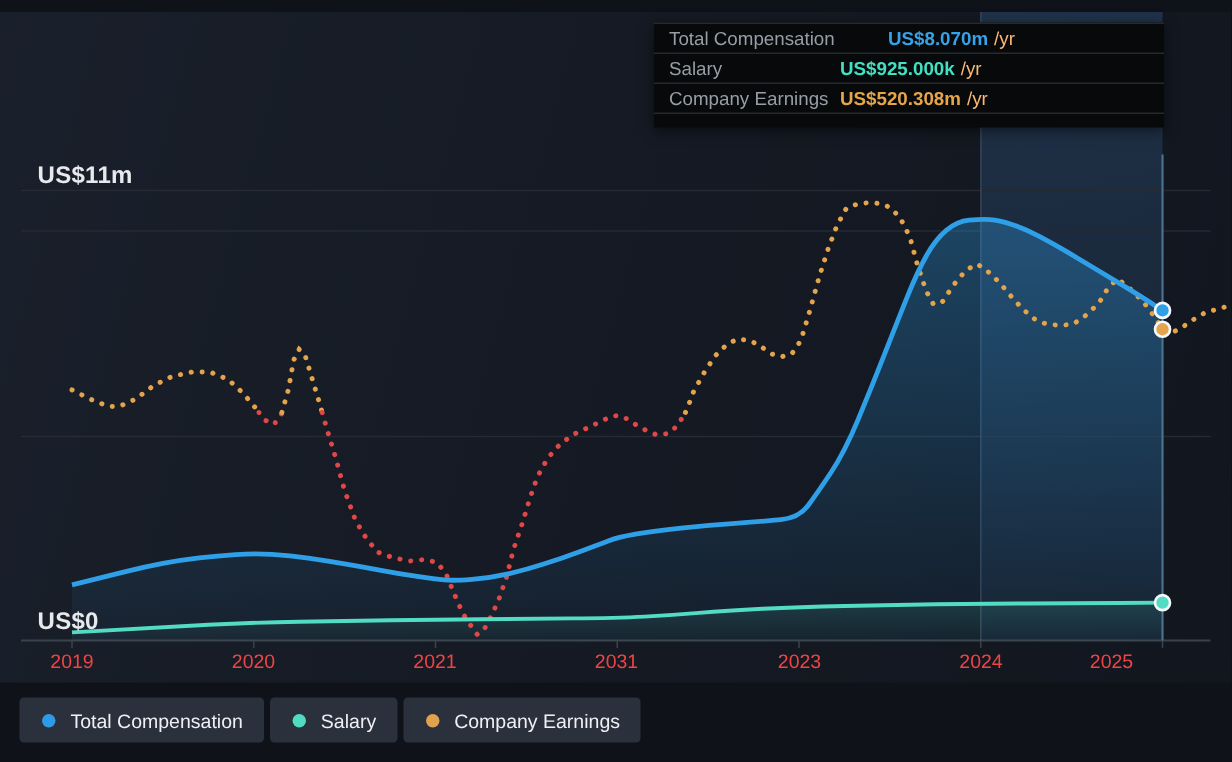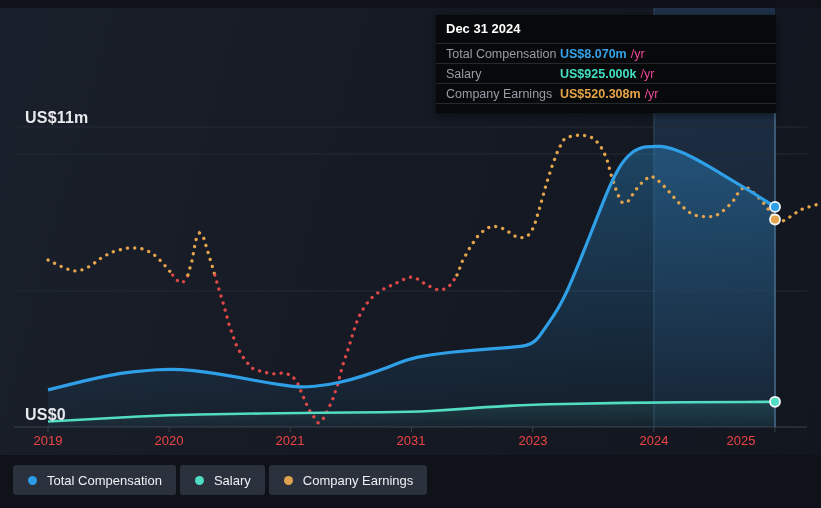--- a/index.html
+++ b/index.html
@@ -13,21 +13,21 @@
   
   #tooltip{position:absolute;left:436px;top:15px;width:340px;background:#07090b;color:#fff;
            box-shadow:0 2px 8px rgba(0,0,0,.5);}
   .tt-title{font-size:13px;font-weight:700;color:#ffffff;padding:6px 10px 7px 10px;}
   .tt-row{display:flex;align-items:center;height:19px;border-top:1px solid #26292e;
           font-size:12.5px;padding:0 10px;}
   .tt-row:after{content:"";}
   .tt-bottom{height:9px;border-top:1px solid #26292e;}
   .tt-label{color:#979ea6;width:114px;flex:0 0 114px;}
   .tt-value{font-weight:700;}
-  .tt-suffix{color:#ec4899;font-weight:400;margin-left:4px;text-align:center;}
+  .tt-suffix{color:#fdba74;font-weight:400;margin-left:4px;text-align:center;}
   
   #legend{position:absolute;left:13px;top:465px;display:flex;gap:4px;}
   .chip{display:flex;align-items:center;height:30px;background:#2a303c;border-radius:3px;
         padding:0 14px 0 15px;color:#eef0f3;font-size:13px;cursor:pointer;}
   .chip .dot{width:9px;height:9px;border-radius:50%;margin-right:10px;flex:0 0 9px;}
 </style>
 </head>
 <body>
 
 <div id="stage">
@@ -85,24 +85,23 @@
 
   <div class="x-label" style="left:48px">2019</div>
   <div class="x-label" style="left:169px">2020</div>
   <div class="x-label" style="left:290px">2021</div>
   <div class="x-label" style="left:411px">2031</div>
   <div class="x-label" style="left:533px">2023</div>
   <div class="x-label" style="left:654px">2024</div>
   <div class="x-label" style="left:741px">2025</div>
 
   <div id="tooltip">
-    <div class="tt-title">Dec 31 2024</div>
     <div class="tt-row">
       <span class="tt-label">Total Compensation</span>
-      <span class="tt-value" style="color: rgb(54, 162, 232);">US$8.070m</span>
+      <span class="tt-value" style="color: rgb(54, 162, 232); margin-left: 32px;">US$8.070m</span>
       <span class="tt-suffix">/yr</span>
     </div>
     <div class="tt-row">
       <span class="tt-label">Salary</span>
       <span class="tt-value" style="color: rgb(66, 224, 194);">US$925.000k</span>
       <span class="tt-suffix">/yr</span>
     </div>
     <div class="tt-row">
       <span class="tt-label">Company Earnings</span>
       <span class="tt-value" style="color: rgb(230, 165, 72);">US$520.308m</span>

